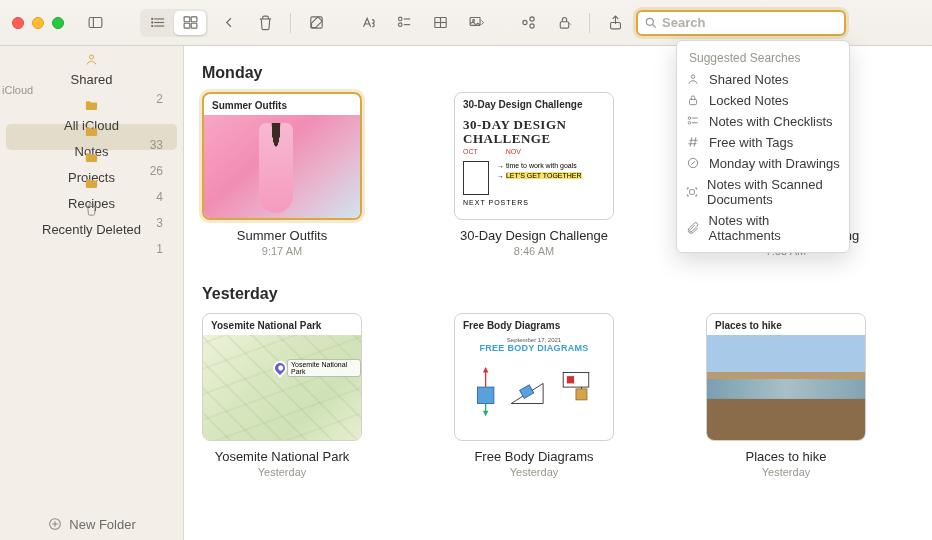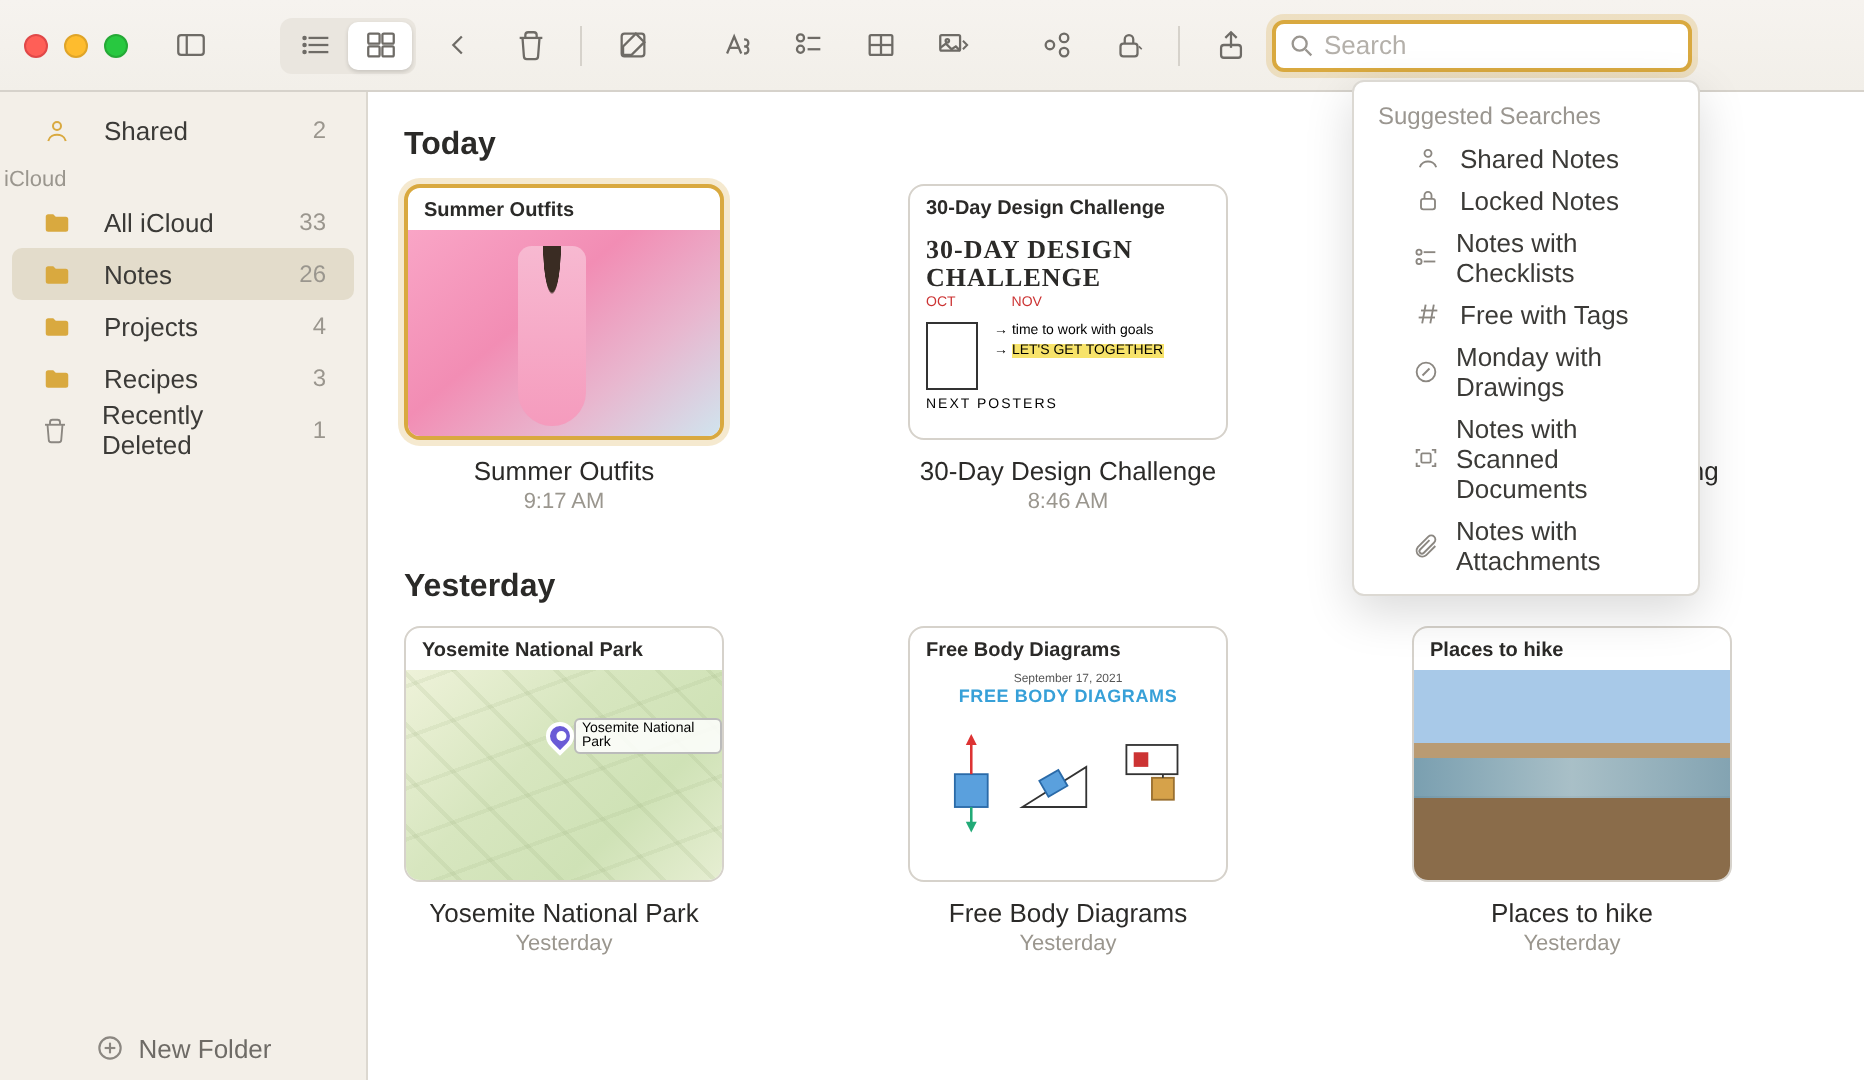--- a/index.html
+++ b/index.html
@@ -16,35 +16,35 @@
 .tbtn { width: 30px; height: 26px; border-radius: 5px; display: flex; align-items: center; justify-content: center; color: #6e6b66; }
 .tbtn svg { width: 17px; height: 17px; stroke: #6e6b66; fill: none; stroke-width: 1.6; }
 .seg { display: flex; background: #eae6df; border-radius: 6px; padding: 2px; }
 .seg .tbtn { width: 32px; height: 24px; border-radius: 5px; }
 .seg .tbtn.active { background: #fff; box-shadow: 0 1px 2px rgba(0,0,0,0.15); }
 .tsep { width: 1px; height: 20px; background: #d6d2cb; margin: 0 4px; }
 .spacer { flex: 1; }
 .searchwrap { position: relative; width: 210px; }
 .searchbox { display: flex; align-items: center; height: 26px; border: 2px solid #d9a93f; border-radius: 6px; background: #fff; padding: 0 6px; box-shadow: 0 0 0 3px rgba(217,169,63,0.25); }
 .searchbox svg { width: 14px; height: 14px; fill: none; stroke: #9a9690; stroke-width: 2; }
-.searchbox input { border: none; outline: none; flex: 1; font-size: 13px; margin-left: 4px; color: #3b3a37; background: transparent; }
+.searchbox input { border: none; outline: none; flex: 1; font-size: 13px; margin-left: 4px; color: #3b3a37; background: transparent; font-weight: bold; }
 .searchbox input::placeholder { color: #b4b0aa; }
 
 
 .suggest { position: absolute; top: 30px; right: -4px; width: 174px; background: #fff; border: 1px solid #dcd9d3; border-radius: 6px; box-shadow: 0 8px 24px rgba(0,0,0,0.15); padding: 6px 0; z-index: 50; }
 .suggest-title { font-size: 12px; color: #9a9690; padding: 4px 12px 4px; }
-.sitem { display: flex; align-items: center; gap: 8px; padding: 3px 29px; font-size: 13px; color: #3b3a37; cursor: default; }
+.sitem { display: flex; align-items: center; gap: 8px; padding: 3px 8px; font-size: 13px; color: #3b3a37; cursor: default; }
 .sitem .sicon { width: 16px; display: flex; justify-content: center; color: #8b8781; }
 .sitem .sicon svg { width: 14px; height: 14px; stroke: #8b8781; fill: none; stroke-width: 1.6; }
 
 
 .body { flex: 1; display: flex; overflow: hidden; }
 .sidebar { width: 184px; background: #f3efe8; border-right: 1px solid #dcd8d0; display: flex; flex-direction: column; padding-top: 6px; position: relative; }
 .side-section-label { font-size: 11px; color: #9a968e; padding: 6px 2px 2px; }
-.srow { display: flex; align-items: center; height: 26px; padding: 0 14px; gap: 16px; font-size: 13px; color: #3b3a37; border-radius: 5px; margin: 0 6px; }
+.srow { display: flex; align-items: center; height: 26px; padding: 0 14px; gap: 5px; font-size: 13px; color: #3b3a37; border-radius: 5px; margin: 0 6px; flex-direction: column; }
 .srow.selected { background: #e3dccb; }
 .srow .count { margin-left: auto; color: #9a968e; font-size: 12px; }
 .srow .ficon { width: 16px; height: 16px; display: flex; align-items: center; justify-content: center; }
 .srow .ficon svg { width: 15px; height: 15px; }
 .shared-icon svg circle, .shared-icon svg path { stroke: #d9a93f; fill: none; stroke-width: 1.6; }
 .folder svg { fill: #d9a93f; }
 .trash svg { stroke: #8b8781; fill: none; stroke-width: 1.5; }
 .side-footer { margin-top: auto; padding: 8px 12px; display: flex; align-items: center; gap: 6px; color: #6e6b66; font-size: 13px; justify-content: center; }
 .side-footer svg { width: 16px; height: 16px; stroke: #8b8781; fill: none; stroke-width: 1.6; }
 
@@ -346,21 +346,21 @@
       <svg viewBox="0 0 24 24">
           <circle cx="12" cy="12" r="8"></circle>
           <line x1="12" y1="8" x2="12" y2="16"></line>
           <line x1="8" y1="12" x2="16" y2="12"></line>
         </svg>
       <span>New Folder</span>
     </div>
   </div>
 
   <div class="main" id="gallery">
-      <div class="group-title">Today</div>
+      <div class="group-title">Monday</div>
       <div class="grid">
         <div class="card selected">
           <div class="thumb">
             <div class="thumb-header">Summer Outfits</div>
             <div class="thumb-body art-outfits"></div>
           </div>
           <div class="ctitle">Summer Outfits</div>
           <div class="cdate">9:17 AM</div>
         </div>
         <div class="card">

